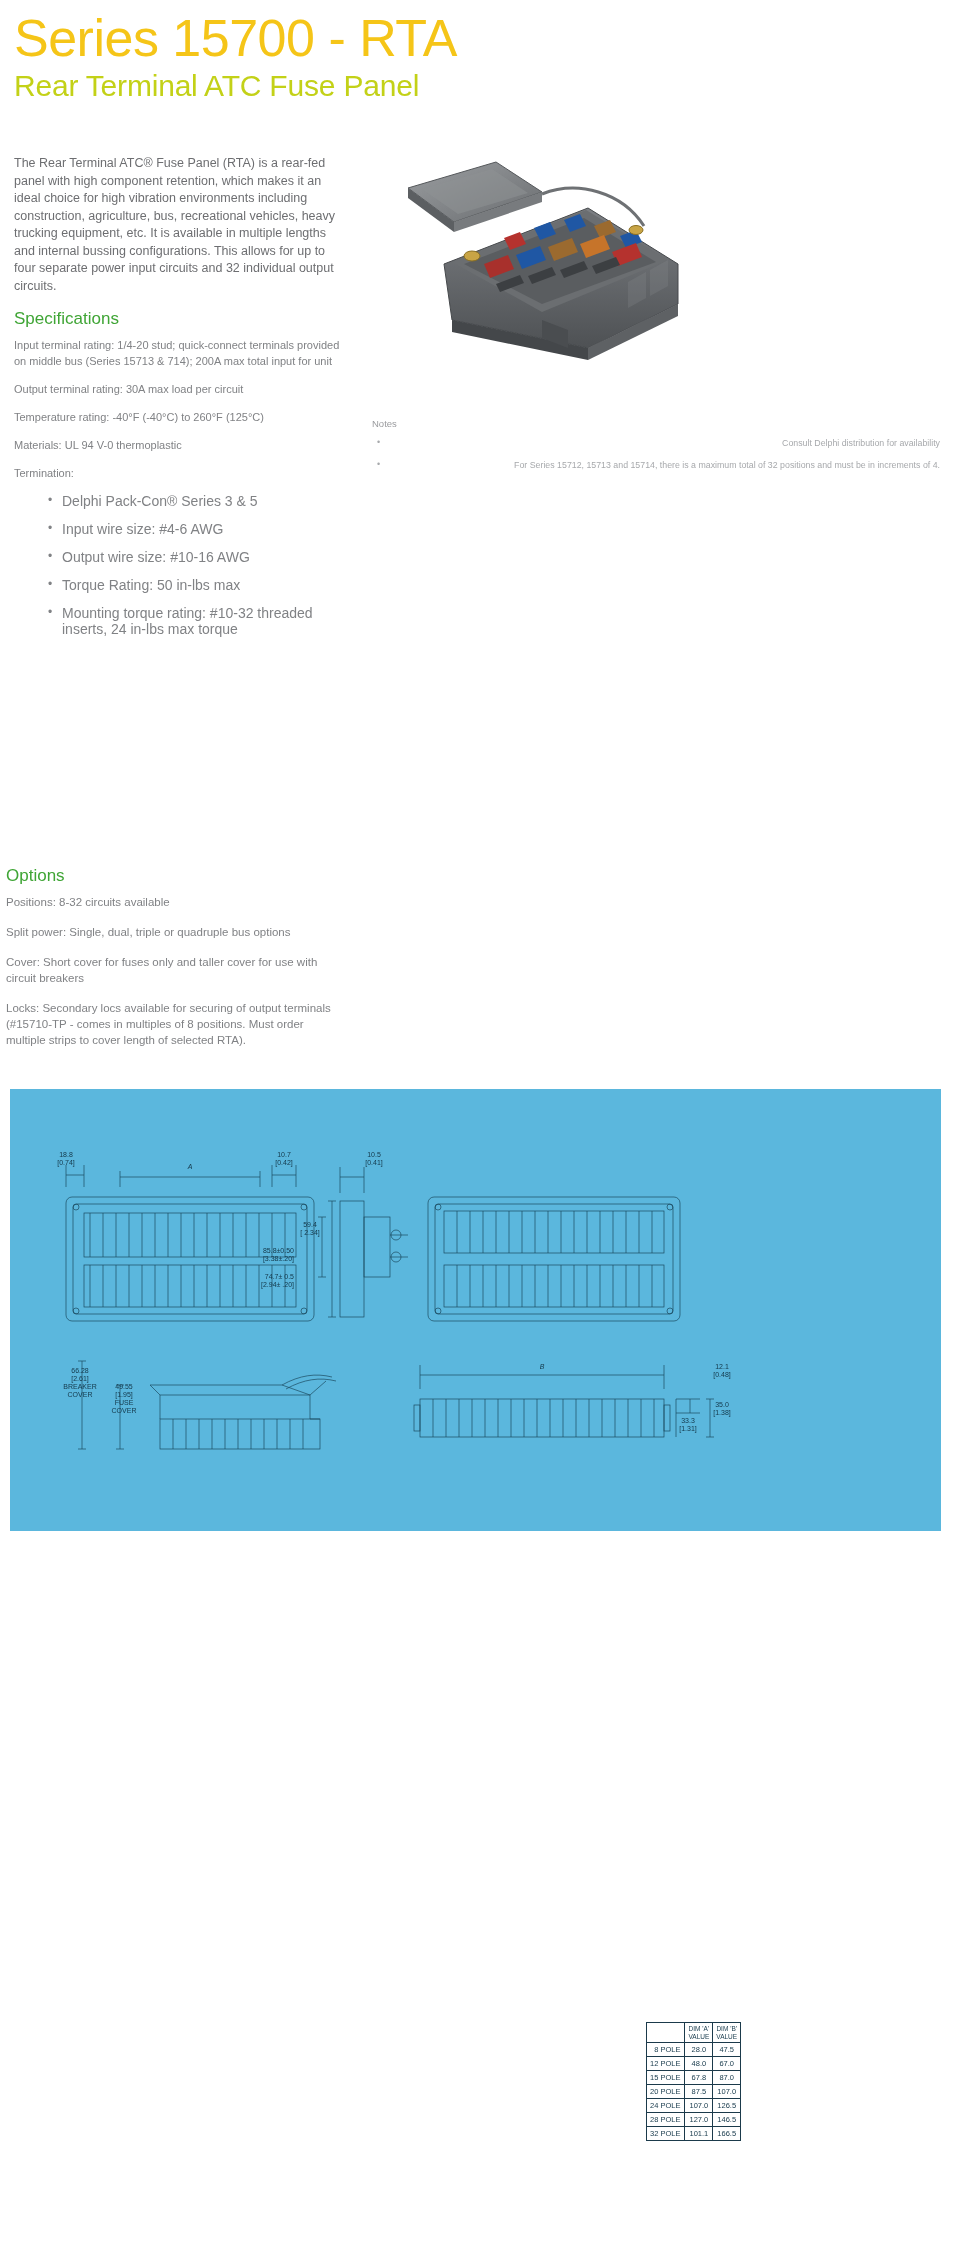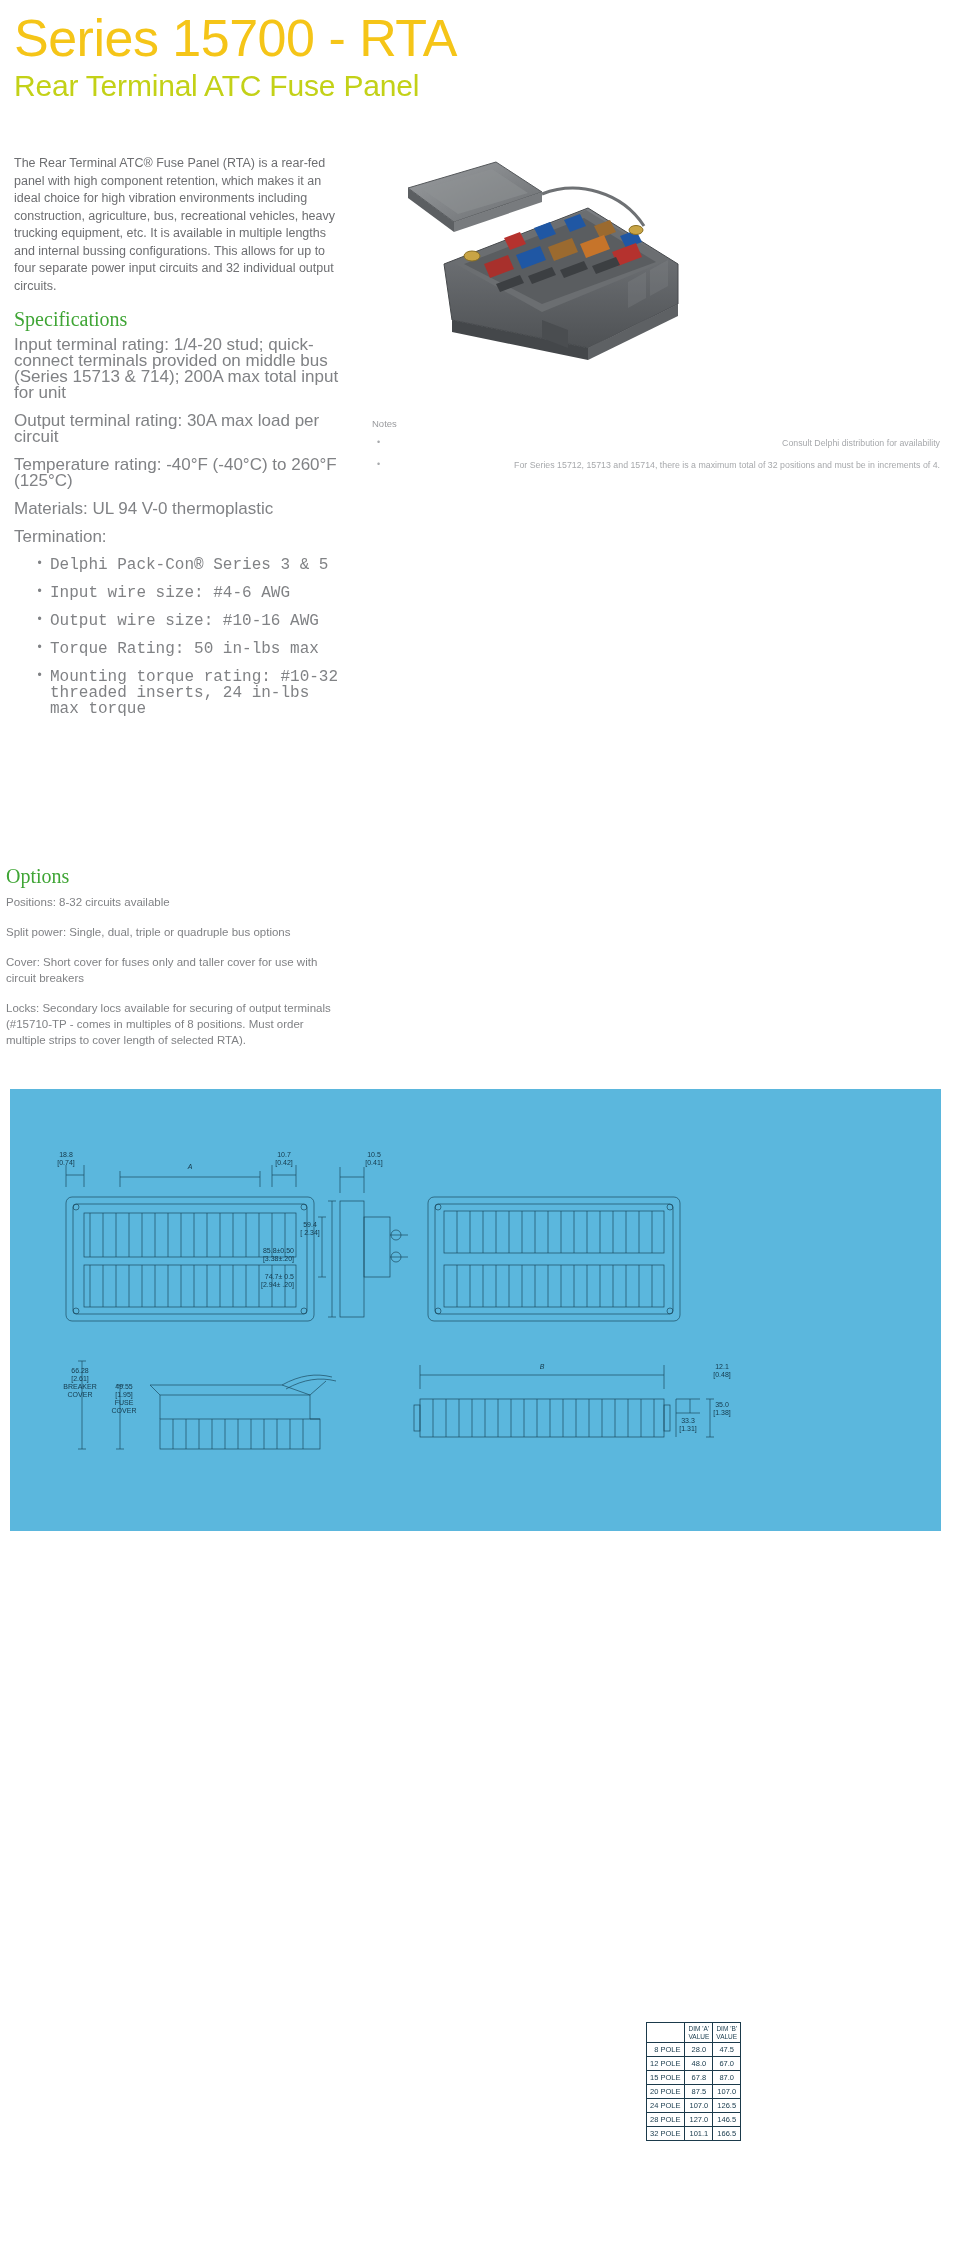--- a/index.html
+++ b/index.html
@@ -21,26 +21,26 @@
   .subtitle{
     position:absolute;left:14px;top:68px;
     font-size:30px;line-height:36px;font-weight:400;
     color:#c3d117;letter-spacing:-0.2px;white-space:nowrap;
   }
 
   
   .left-col{position:absolute;left:14px;top:155px;width:330px;}
   .intro{font-size:12.5px;line-height:17.5px;color:#6d6e71;margin:0 0 14px 0;}
   .sec-head{
-    font-size:20px;line-height:20px;color:#3fa535;font-weight:400;margin:0 0 8px 0;font-family:Liberation Serif, serif;
-  }
-  .spec-line{font-size:17px;line-height:16px;color:#808285;margin:0 0 12px 0;}
+    font-size:17px;line-height:20px;color:#3fa535;font-weight:400;margin:0 0 8px 0;
+  }
+  .spec-line{font-size:11px;line-height:16px;color:#808285;margin:0 0 12px 0;}
   ul.bul{list-style:none;margin:2px 0 0 0;padding:0 0 0 36px;}
   ul.bul li{
-    font-size:16px;line-height:16px;color:#808285;margin:0 0 12px 0;position:relative;font-family:Liberation Mono, monospace;
+    font-size:14px;line-height:16px;color:#808285;margin:0 0 12px 12px;position:relative;
   }
   ul.bul li:before{
     content:"\2022";position:absolute;left:-14px;top:-1px;color:#808285;font-size:12px;
   }
 
   .options-block{position:absolute;left:6px;top:866px;width:340px;}
   .opt-line{font-size:11.5px;line-height:16px;color:#808285;margin:0 0 14px 0;}
   .opt-line.first{margin-top:2px;}
 
   

